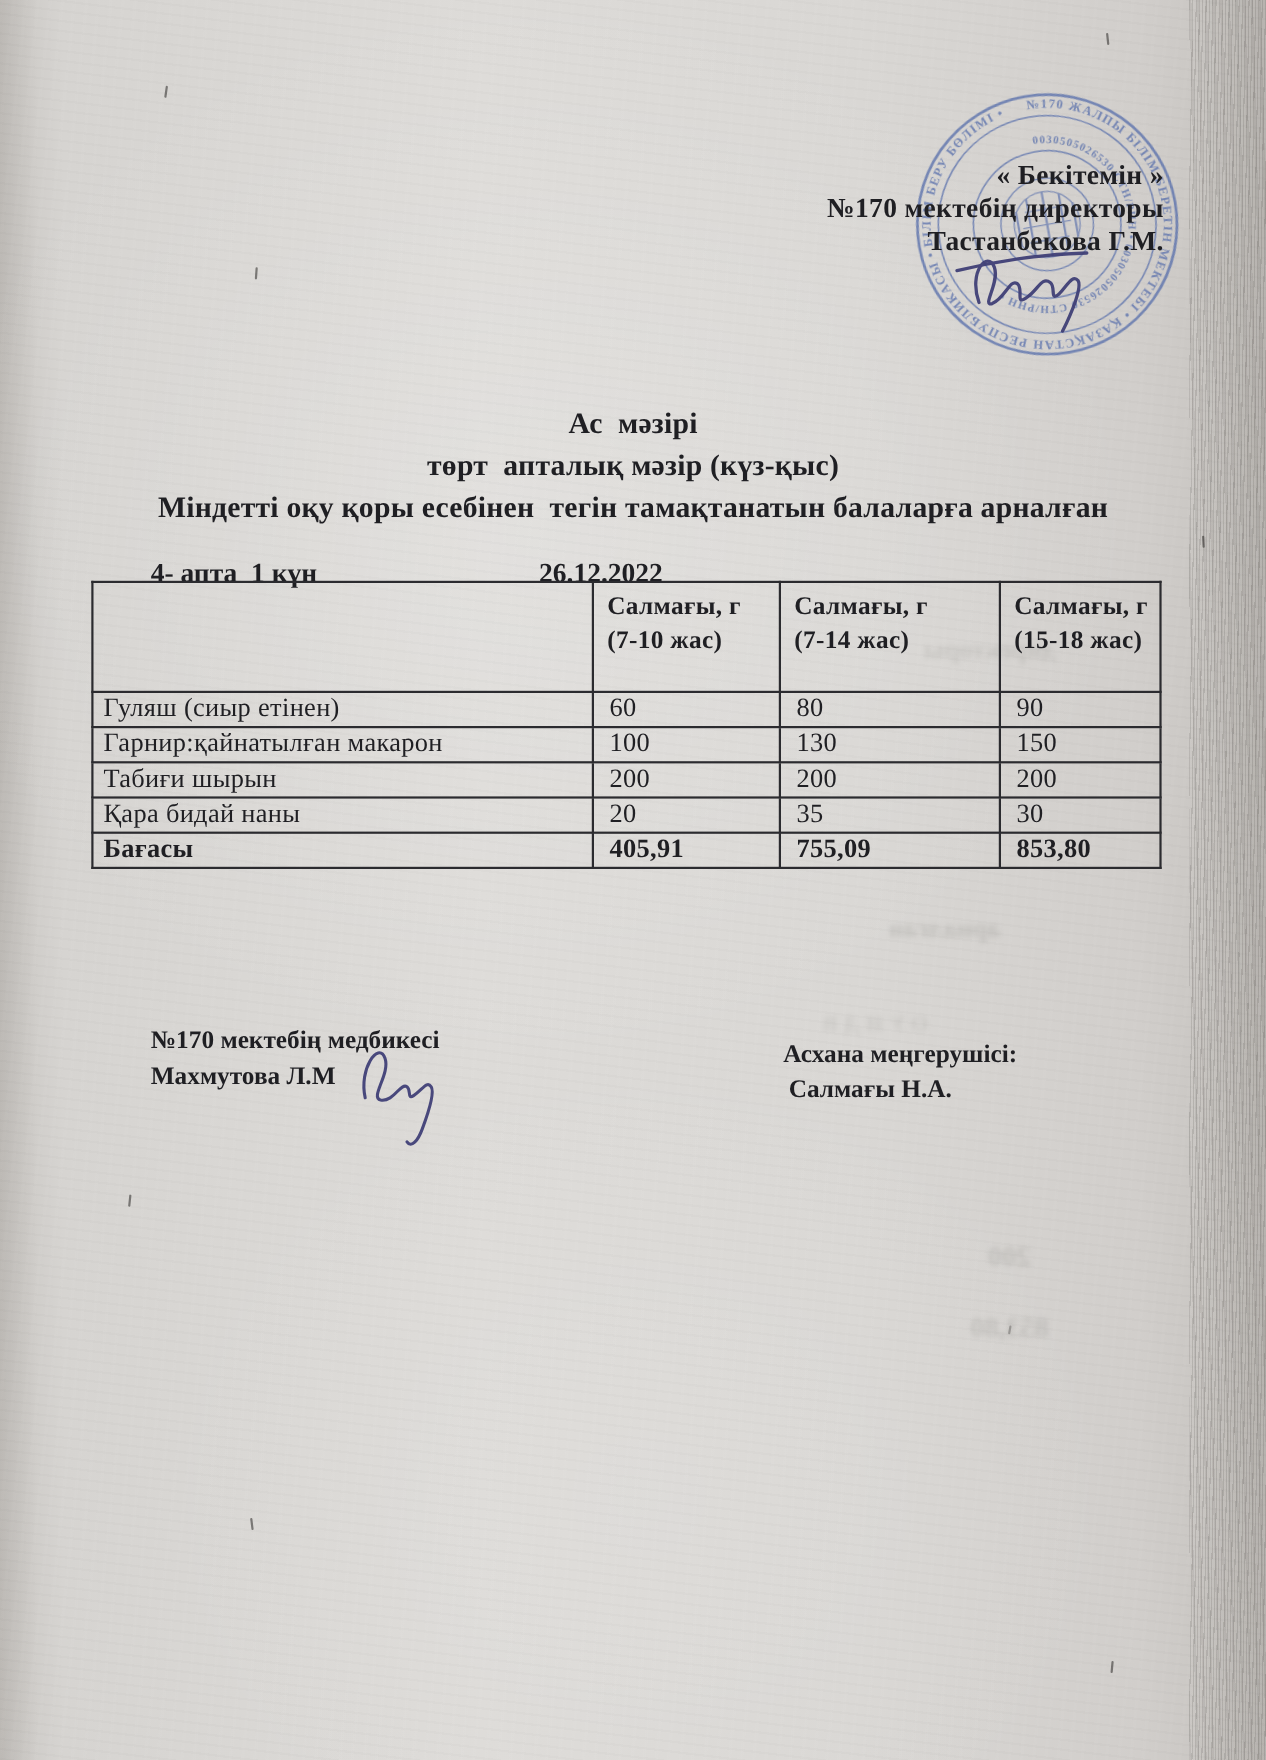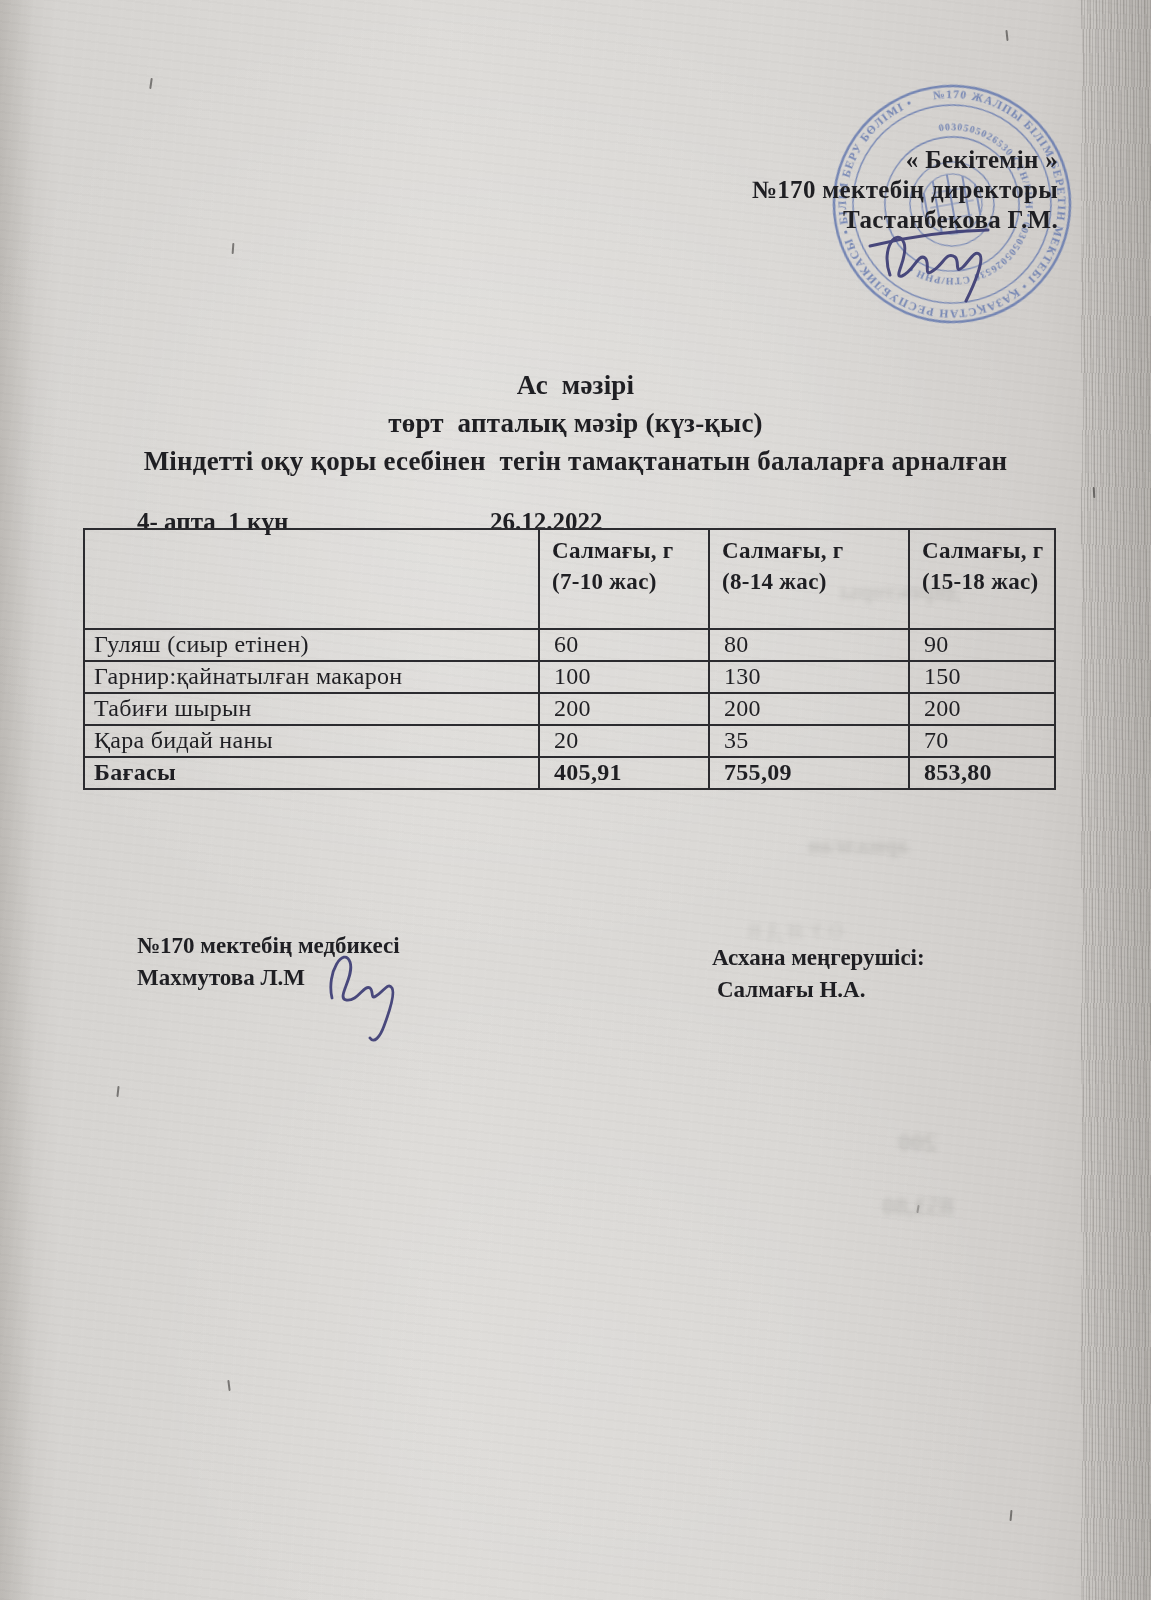--- a/index.html
+++ b/index.html
@@ -171,21 +171,21 @@
     </colgroup>
     <tbody>
       <tr class="hdr">
         <th></th>
         <th>
           <div>Салмағы, г</div>
           <div>(7-10 жас)</div>
         </th>
         <th>
           <div>Салмағы, г</div>
-          <div>(8-14 жас)</div>
+          <div>(7-14 жас)</div>
         </th>
         <th>
           <div>Салмағы, г</div>
           <div>(15-18 жас)</div>
         </th>
       </tr>
       <tr>
         <td>Гуляш (сиыр етінен)</td>
         <td class="val">60</td>
         <td class="val">80</td>
@@ -200,21 +200,21 @@
       <tr>
         <td>Табиғи шырын</td>
         <td class="val">200</td>
         <td class="val">200</td>
         <td class="val">200</td>
       </tr>
       <tr>
         <td>Қара бидай наны</td>
         <td class="val">20</td>
         <td class="val">35</td>
-        <td class="val">70</td>
+        <td class="val">30</td>
       </tr>
       <tr class="total">
         <td>Бағасы</td>
         <td class="val">405,91</td>
         <td class="val">755,09</td>
         <td class="val">853,80</td>
       </tr>
     </tbody>
   </table>
 

